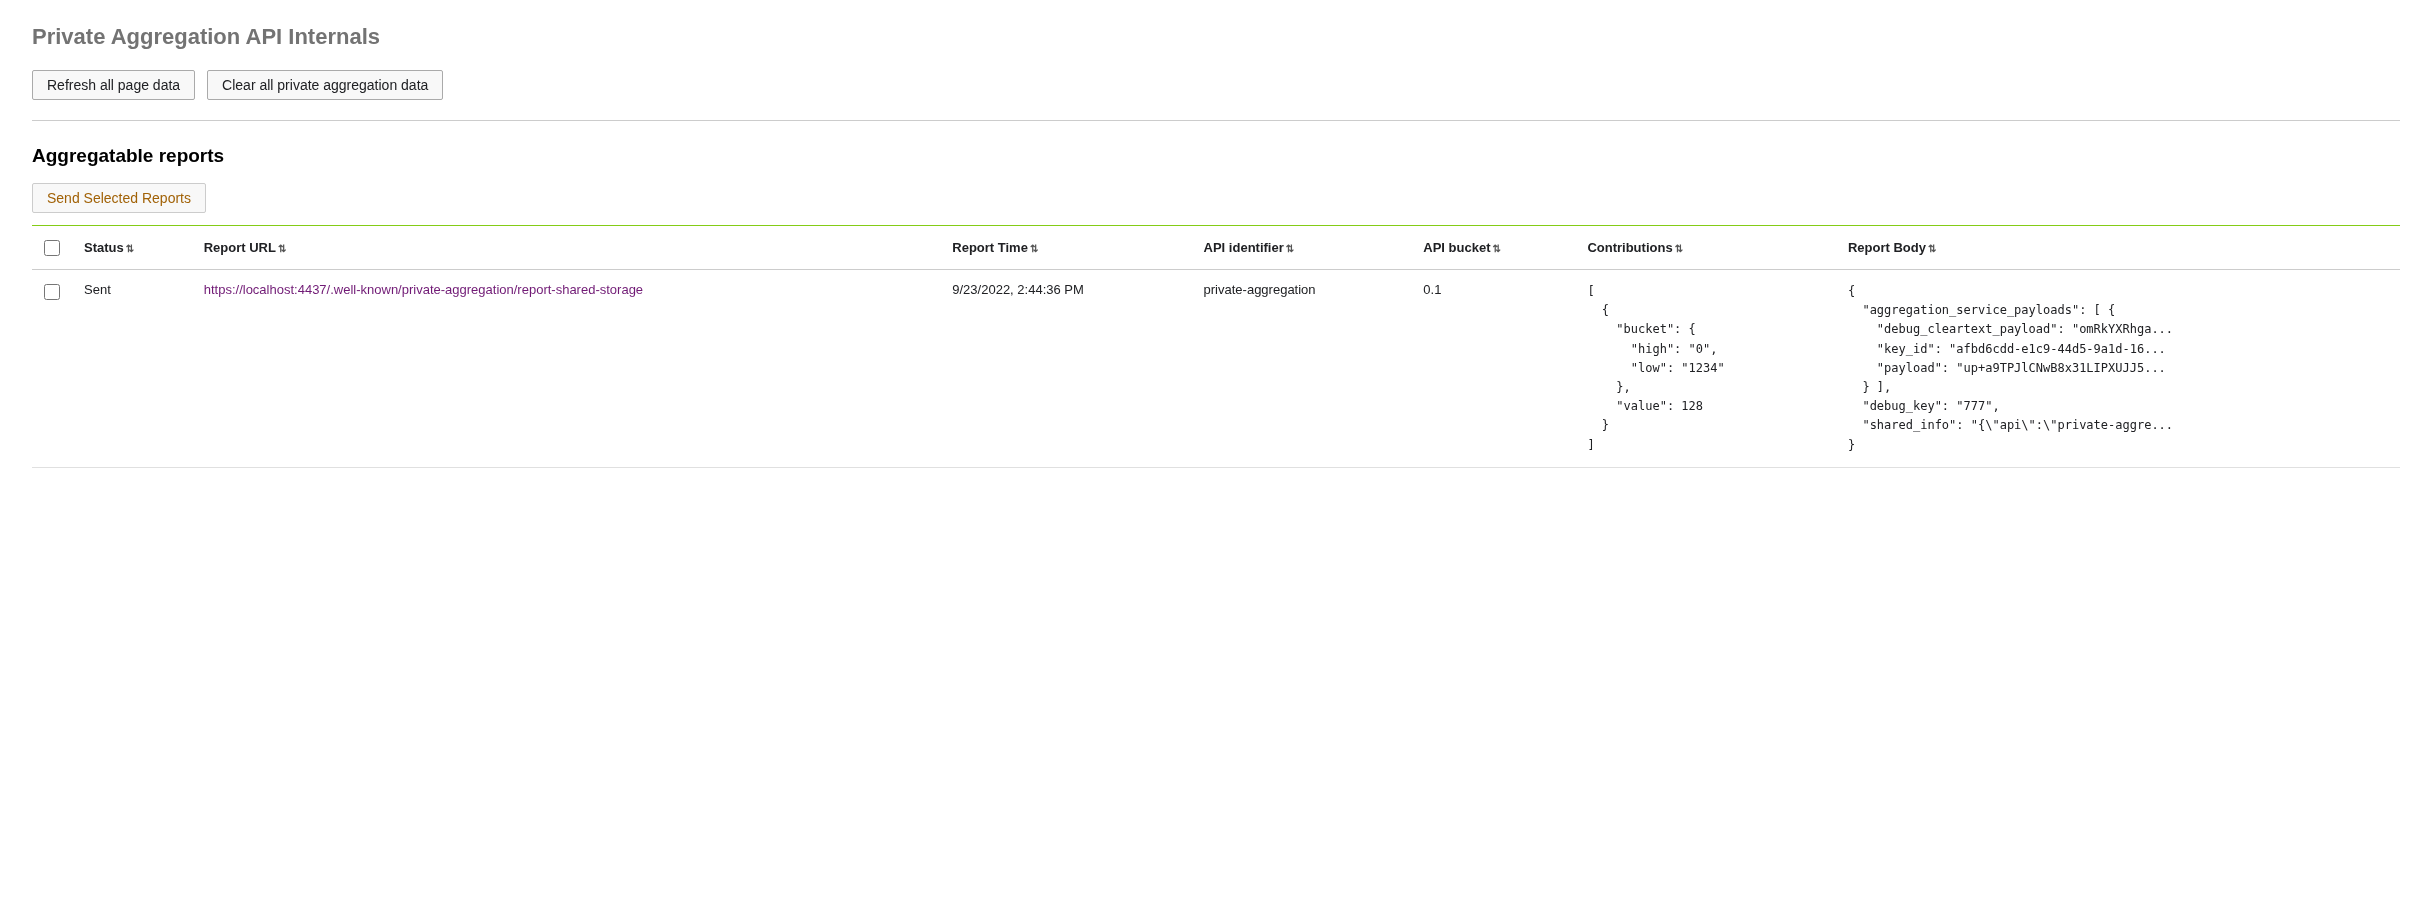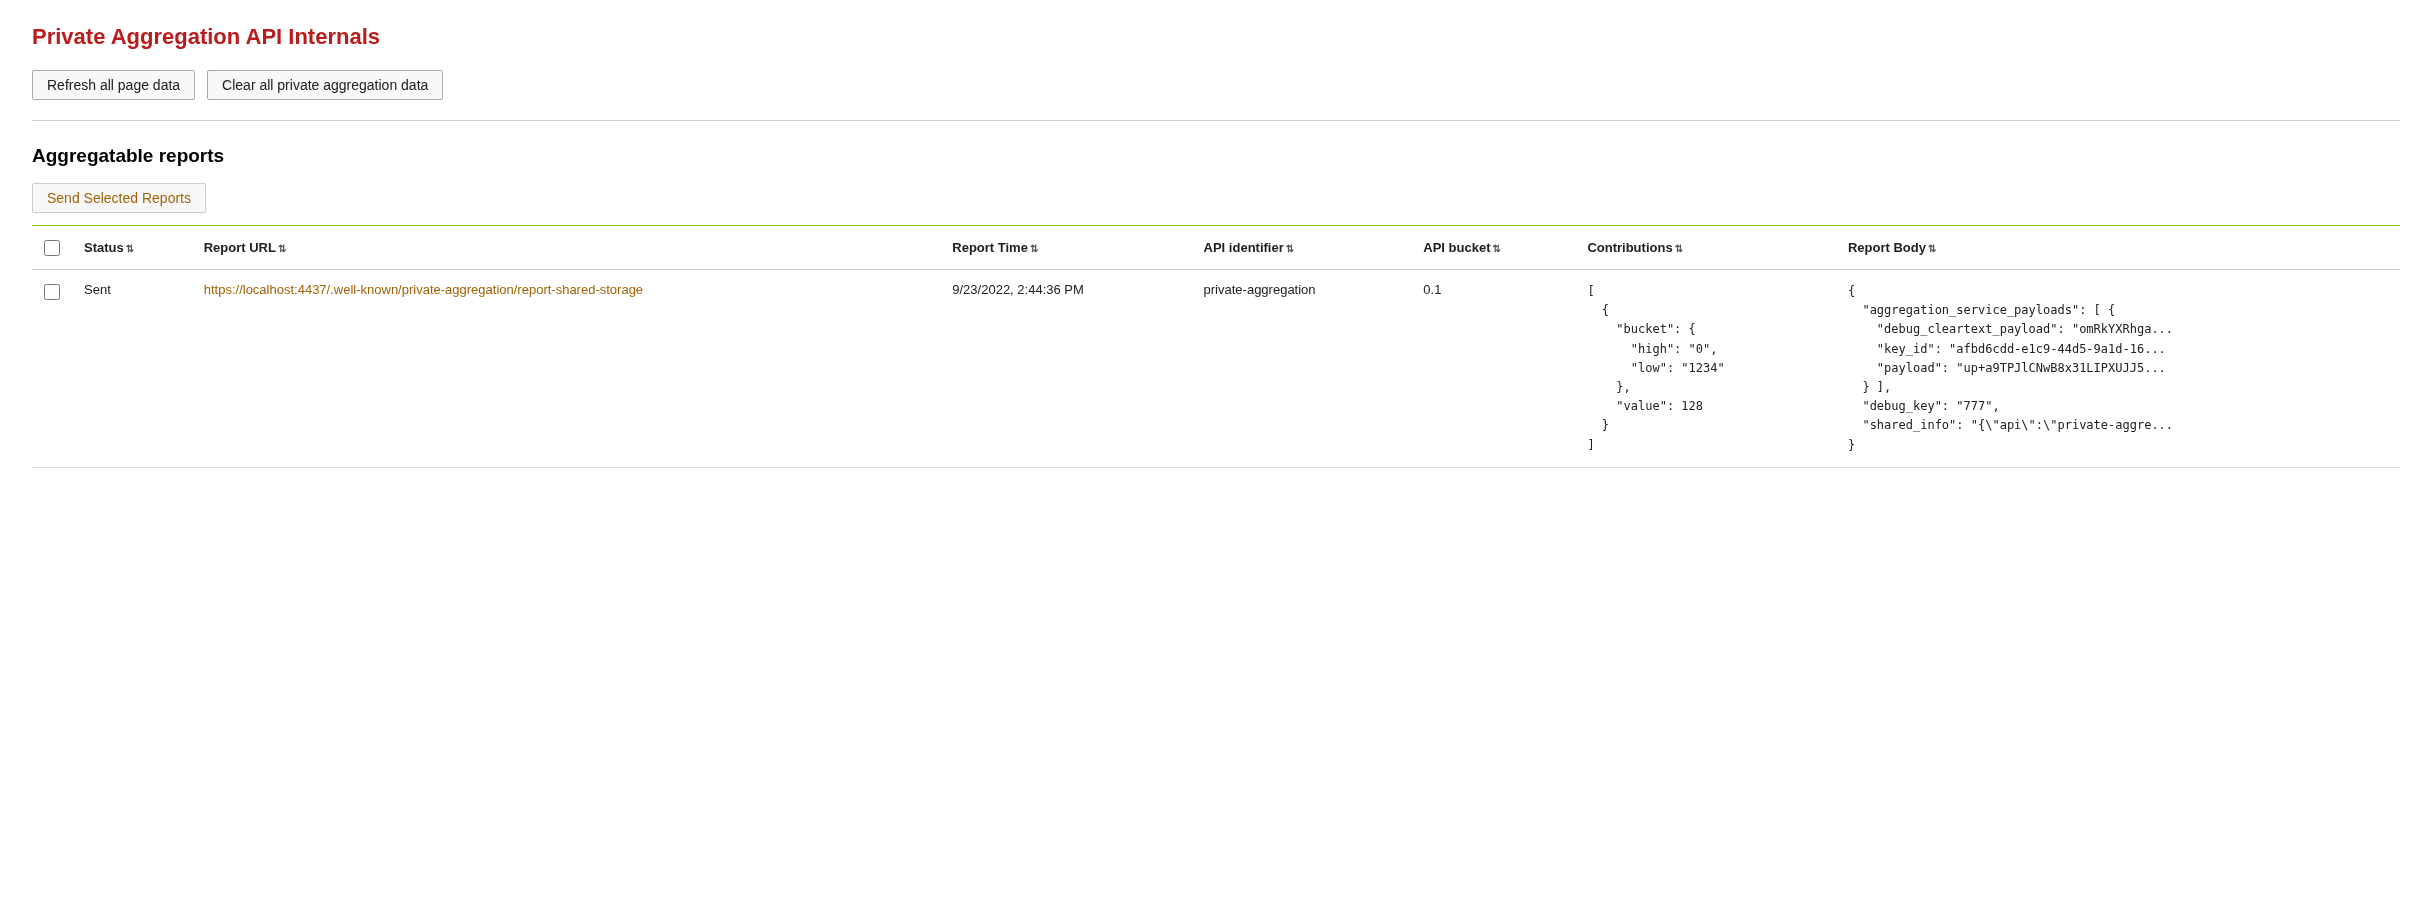--- a/index.html
+++ b/index.html
@@ -13,21 +13,21 @@
       font-size: 13px;
       color: #202124;
       background: #fff;
       padding: 24px 32px;
     }
 
     h1 {
       font-size: 22px;
       font-weight: bold;
       margin-bottom: 20px;
-      color: #b91c1c;
+      color: #737373;
     }
 
     .top-buttons {
       display: flex;
       gap: 12px;
       margin-bottom: 20px;
     }
 
     .btn {
       border: 1px solid #aaa;
@@ -120,21 +120,21 @@
     .report-body-cell {
       white-space: pre;
       font-family: monospace;
       font-size: 12px;
       line-height: 1.6;
       max-width: 400px;
       overflow: hidden;
     }
 
     .report-url {
-      color: #a16207;
+      color: #701a75;
       margin-top: 14px;
     }
   </style>
 </head>
 <body>
 
 <h1>Private Aggregation API Internals</h1>
 
 <div class="top-buttons">
   <button class="btn">Refresh all page data</button>

